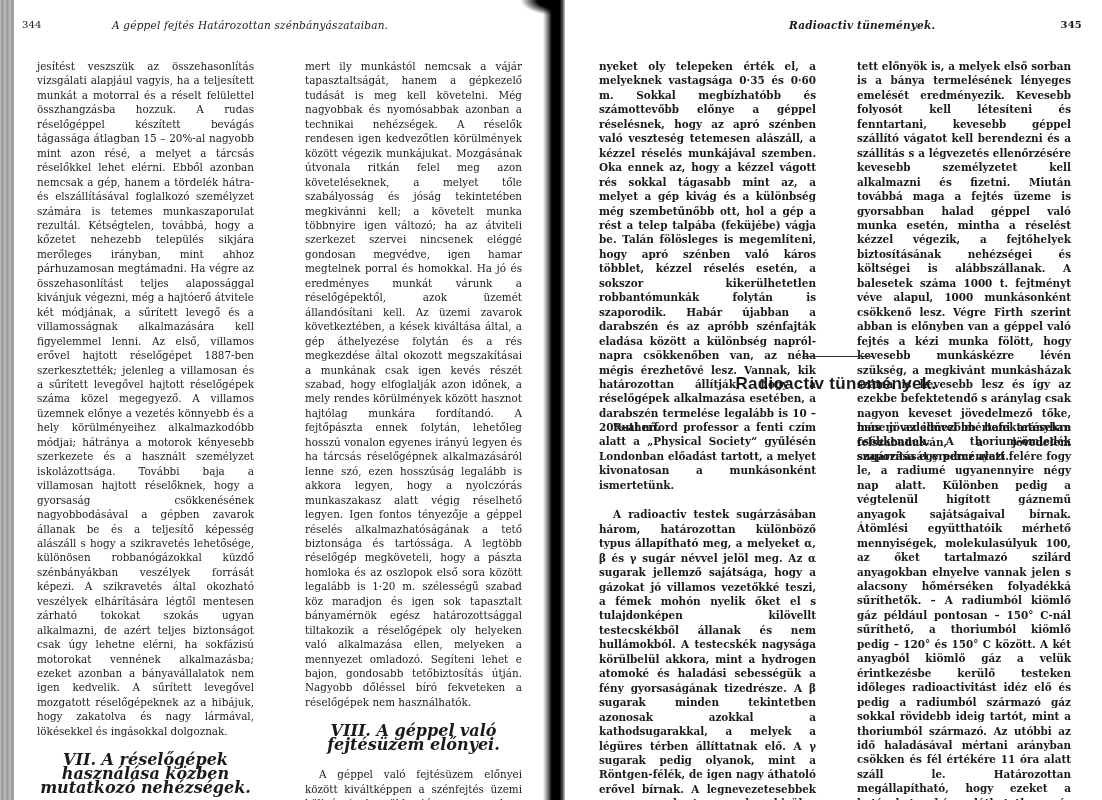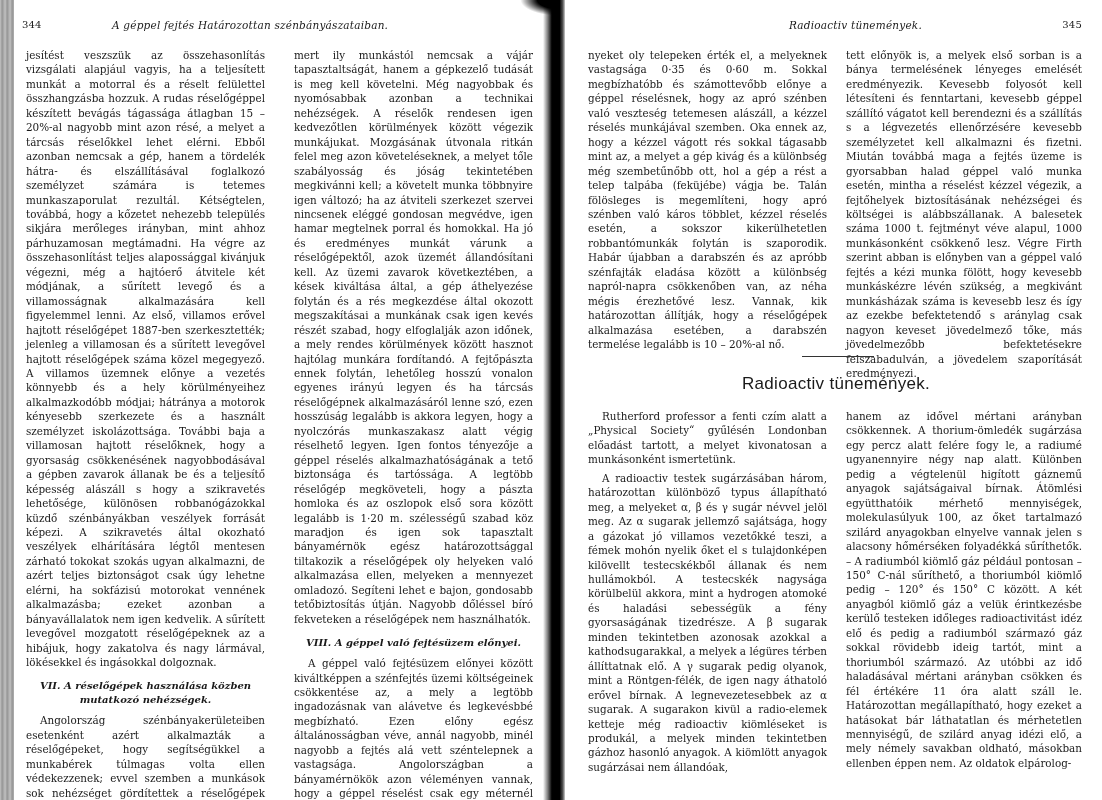--- a/index.html
+++ b/index.html
@@ -16,21 +16,21 @@
   .gutter {
     position: absolute; left: 543px; top: 0; width: 22px; height: 800px;
     background: linear-gradient(90deg, #ffffff 0%, #888 20%, #000 40%, #000 75%, #555 90%, #cfcfcf 100%);
   }
   .gutter-top {
     position: absolute; left: 520px; top: 0; width: 40px; height: 16px;
     background: radial-gradient(ellipse at 100% 0%, #000 40%, transparent 70%);
   }
   .page { position: absolute; top: 0; height: 773px; }
   .page-left { left: 22px; width: 520px; }
-  .page-right { left: 584px; width: 504px; }
+  .page-right { left: 584px; width: 504px; font-weight: bold; }
 
   .running-head {
     position: absolute; top: 19px; left: 0; right: 0; height: 16px;
     font-size: 10.5px; font-style: italic; letter-spacing: 0.2px;
   }
   .running-head .pnum { position: absolute; font-style: normal; font-size: 10px; }
   .page-left .running-head .pnum { left: 0; }
   .page-right .running-head .pnum { right: 6px; }
   .page-left .running-head .title { position: absolute; left: 90px; }
   .page-right .running-head .title { position: absolute; left: 205px; }
@@ -38,25 +38,25 @@
   .col {
     position: absolute; top: 44px; width: 247px;
     font-size: 10.4px; line-height: 14.45px; text-align: justify;
     hyphens: none;
   }
   .page-left .col-1 { left: 0; }
   .page-left .col-2 { left: 268px; }
   .page-right .col-1 { left: 0; }
   .page-right .col-2 { left: 258px; width: 244px; }
 
-  .col p { margin: 4px; }
+  .col p { margin: 15px; }
   .col p.indent { text-indent: 14px; }
   .section-heading {
     font-style: italic; font-weight: bold; text-align: center;
-    font-size: 10px; line-height: 14px; margin: 10px 0 6px 0;
+    font-size: 16px; line-height: 14px; margin: 10px 0 6px 0;
   }
   .rule {
     position: absolute; top: 356px; left: 218px; width: 72px; height: 1px; background: #333;
   }
   .article-title {
     position: absolute; top: 374px; left: 0; right: 0; text-align: center;
     font-family: "Liberation Sans", sans-serif; font-size: 17px; letter-spacing: 0.3px;
   }
   .col-low { top: 405px !important; }
 </style>

